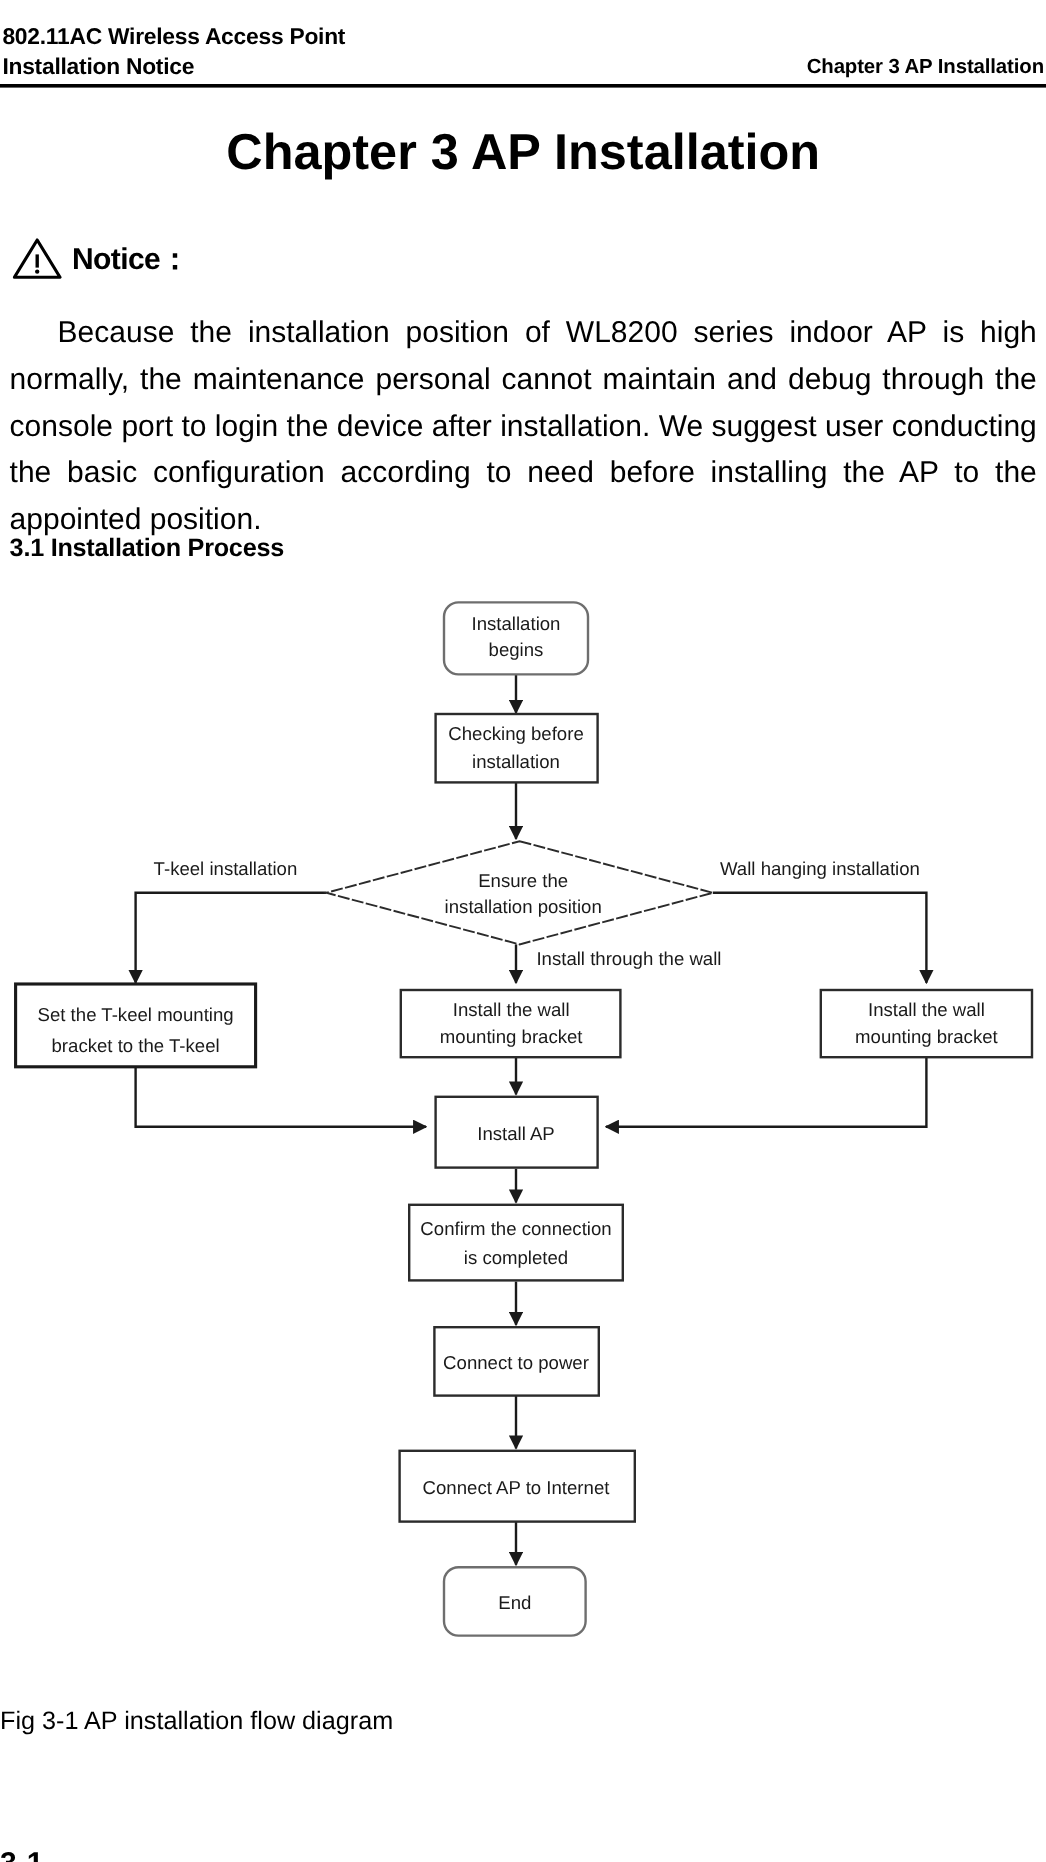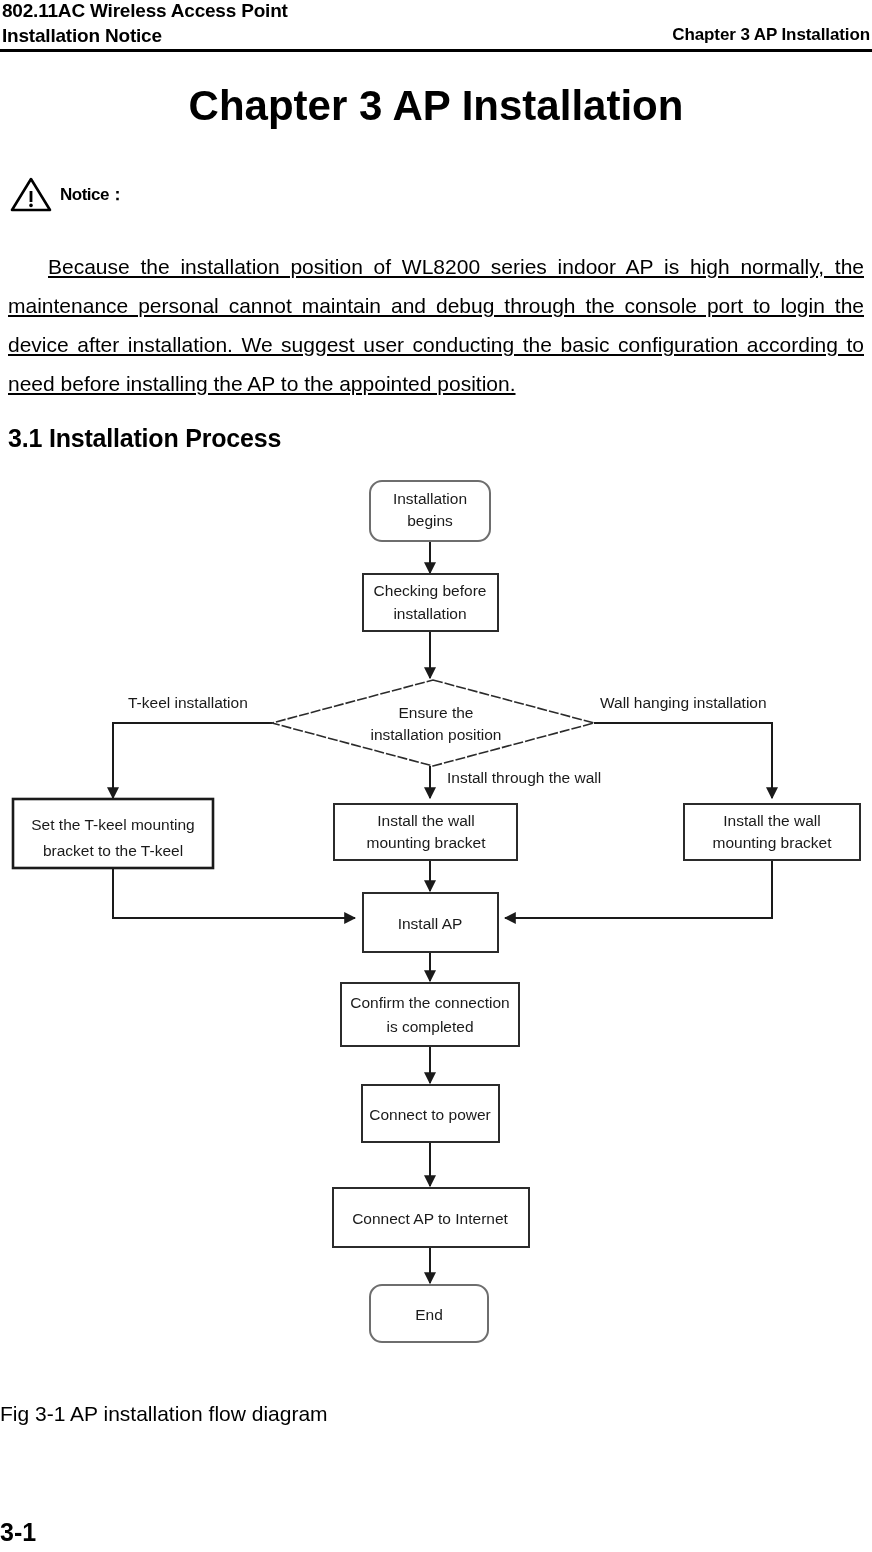--- a/index.html
+++ b/index.html
@@ -4,21 +4,21 @@
 <style>
   html, body { margin:0; padding:0; }
   body {
     width:872px; height:1552px;
     background:#ffffff;
     font-family:"Liberation Sans", sans-serif;
     color:#000000;
     position:relative;
     overflow:hidden;
   }
-  .page { position:relative; width:872px; height:1334px; }
+  .page { position:relative; width:872px; height:1334px;margin-top:21px; }
 
   
   .header {
     position:absolute; left:0; top:0; width:872px;
     padding:0;
   }
   .header-rows { position:relative; height:50px; }
   .hdr-line1 {
     position:absolute; left:2px; top:0px;
     font-size:19px; font-weight:bold; letter-spacing:-0.2px;
@@ -47,38 +47,37 @@
     letter-spacing:0px;
   }
 
   
   .notice-block {
     position:absolute; left:10px; top:176px;
     display:flex; align-items:center; gap:8px;
   }
   .notice-icon { width:42px; height:36px; display:block; }
   .notice-label {
-    font-size:17px; font-weight:bold; letter-spacing:-0.5px;
+    font-size:25px; font-weight:bold; letter-spacing:-0.5px;
   }
 
   
   .body-par {
-    position:absolute; left:8px; top:247px; width:856px;
-    font-size:21px;
+    position:absolute; left:8px; top:237px; width:856px;
+    font-size:25px;
     line-height:39px;
     text-align:justify;
     text-indent:40px;
     text-justify:inter-word;
-    text-decoration:underline;
   }
 
   
   .section-heading {
     position:absolute; left:8px; top:424px;
-    font-size:25px; font-weight:bold;
+    font-size:21px; font-weight:bold;
     letter-spacing:-0.2px;
   }
 
   
   .flowchart {
     position:absolute; left:0px; top:456px;
     width:872px; height:910px;
   }
   .fc-text {
     font-family:"Liberation Sans", sans-serif;

